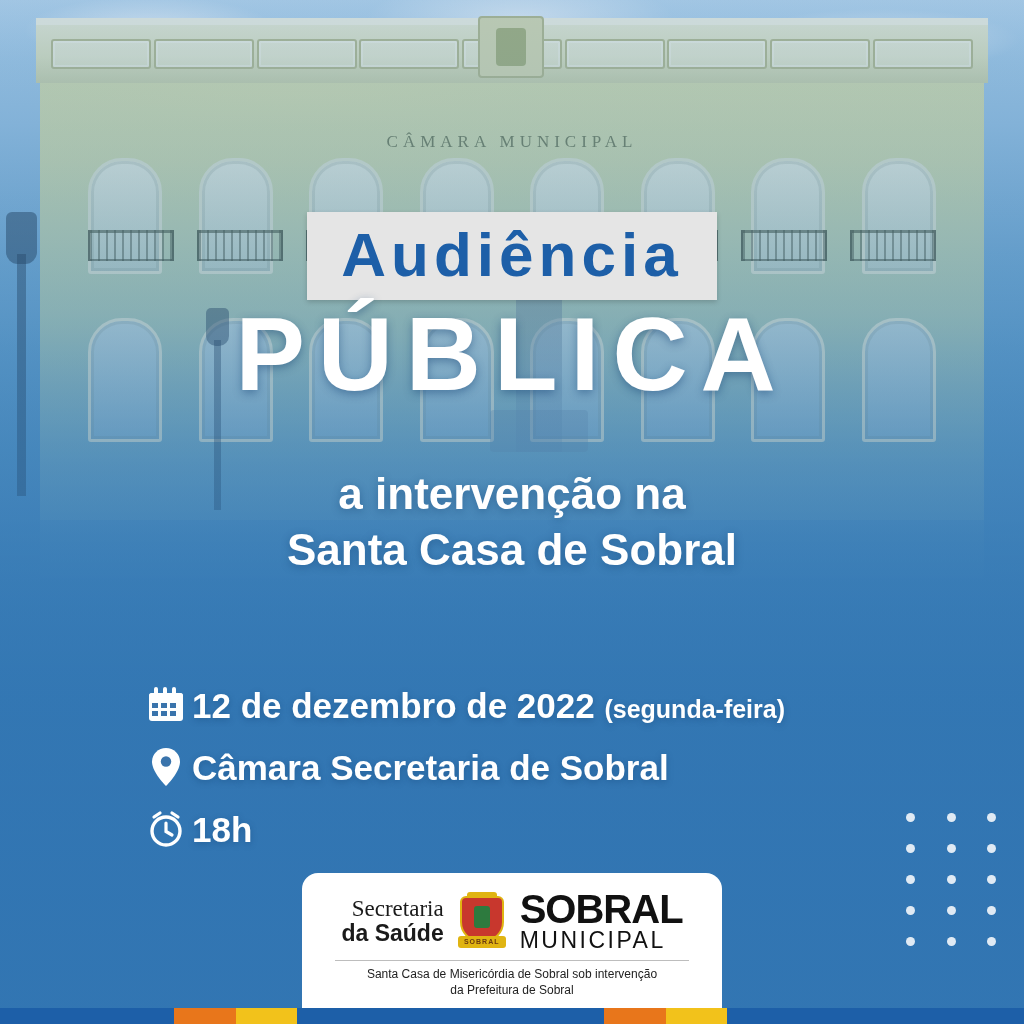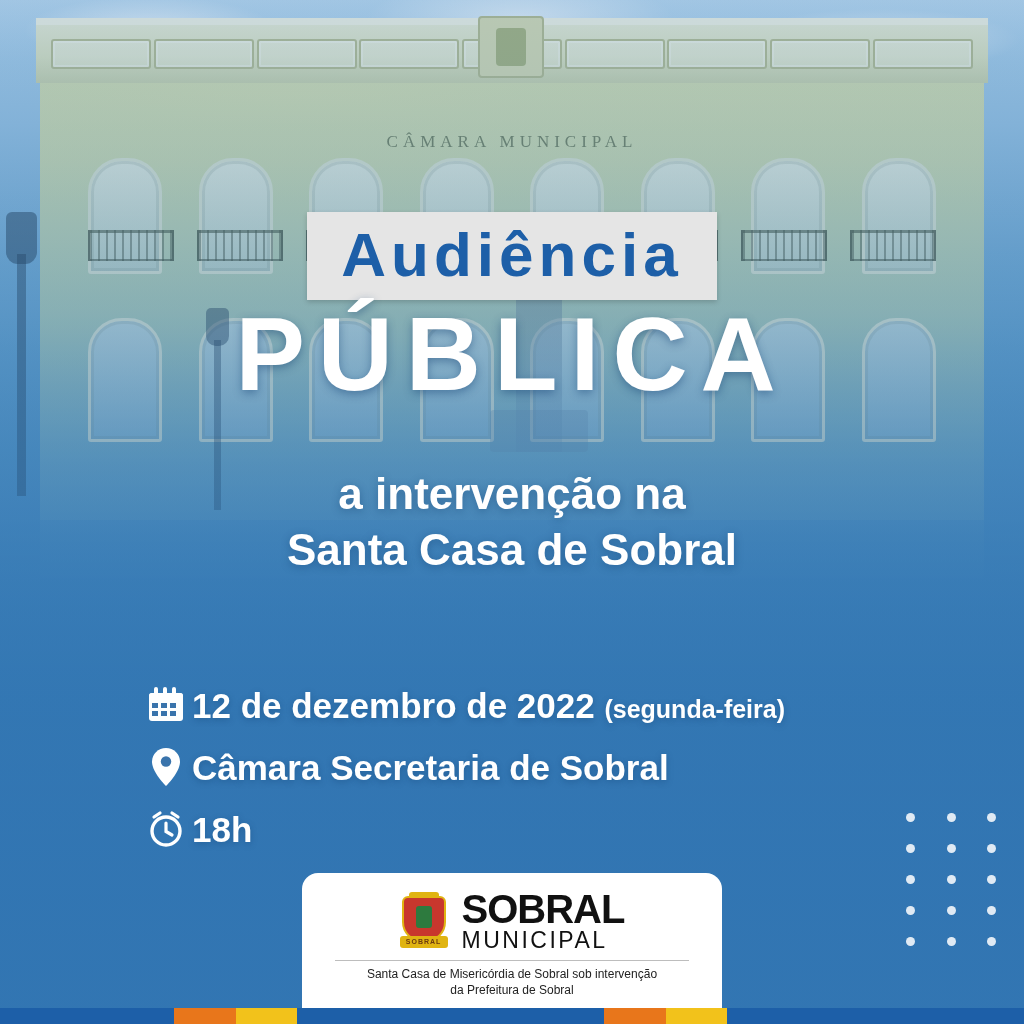--- a/index.html
+++ b/index.html
@@ -577,20 +577,24 @@
           <path d="M8 9l6-4M32 9l-6-4" stroke="#ffffff" stroke-width="3.2" stroke-linecap="round"></path>
         </svg>
       </div>
       <div class="info-text">18h</div>
     </div>
 
   </div>
 
   <div class="logo-card">
     <div class="logo-row">
+      <div class="sec-saude">
+        <div class="l1">Secretaria</div>
+        <div class="l2">da Saúde</div>
+      </div>
       <div class="brasao">
         <div class="crown"></div>
         <div class="shield"></div>
         <div class="ribbon">SOBRAL</div>
       </div>
       <div class="sobral-mark">
         <div class="l1">SOBRAL</div>
         <div class="l2">MUNICIPAL</div>
       </div>
     </div>

